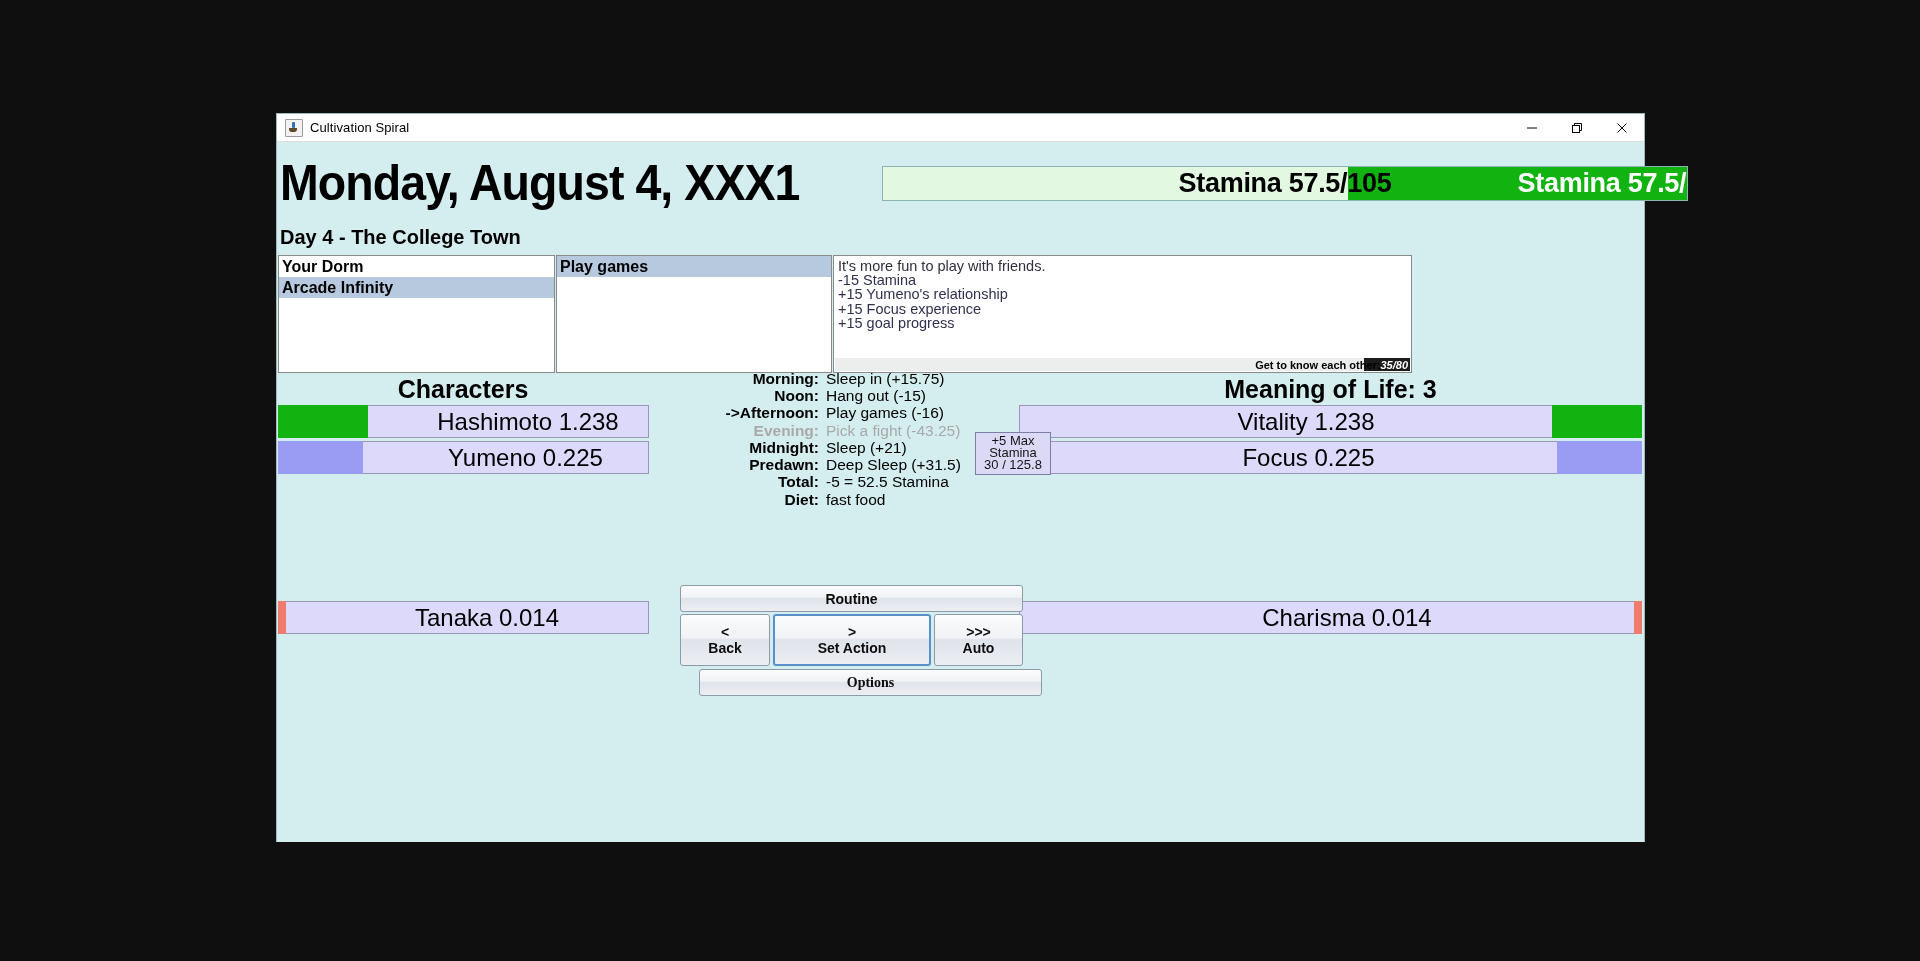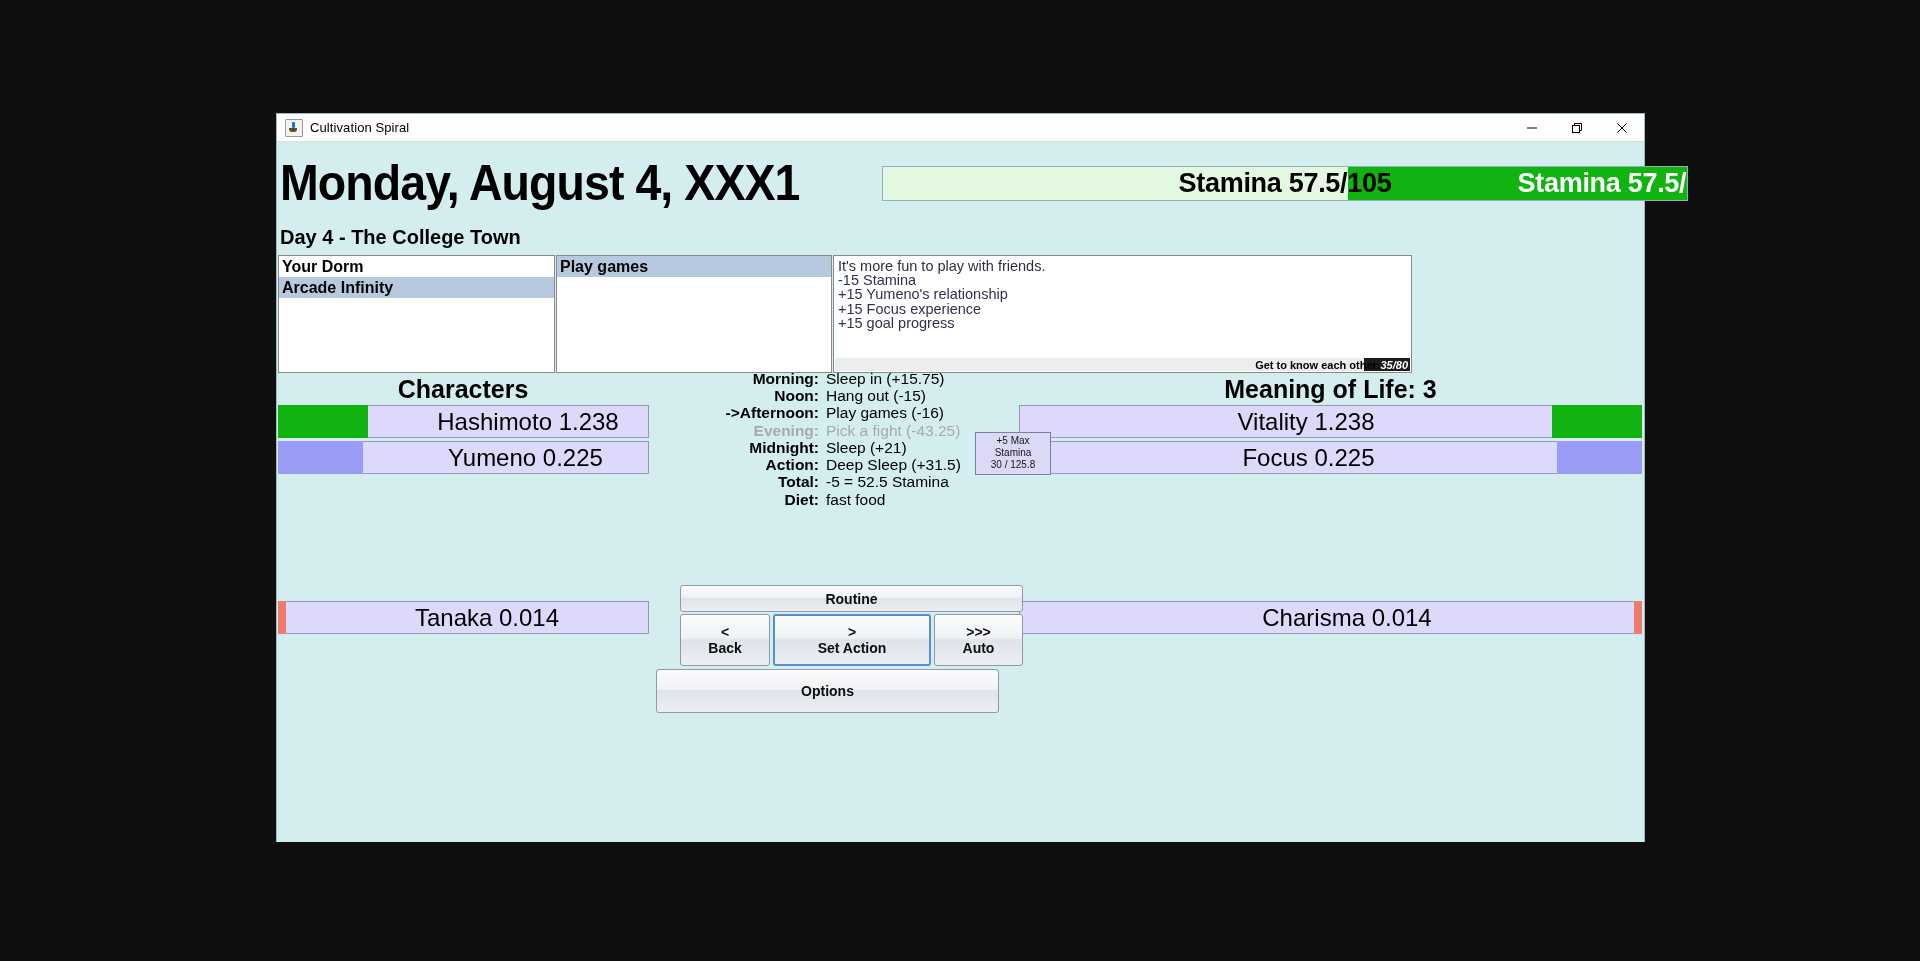--- a/index.html
+++ b/index.html
@@ -269,21 +269,21 @@
   .sched-row.dim .sched-key,
   .sched-row.dim .sched-val { color: #a9a9a9; }
 
   
   .tooltip {
     position: absolute;
     left: 698px; top: 290px;
     width: 76px;
     background: #dcd9f6;
     border: 1px solid #7b7fa8;
-    font-size: 10px;
+    font-size: 13px;
     color: #151515;
     text-align: center;
     padding: 2px 1px 3px 1px;
     line-height: 12px;
     box-sizing: border-box;
   }
 
   
   .btn {
     position: absolute;
@@ -304,21 +304,21 @@
   .btn.focused {
     border: 2px solid #5b8fc9;
   }
   .btn .arrow { font-size: 14px; font-weight: bold; line-height: 15px; }
   .btn .cap   { font-size: 14px; font-weight: bold; line-height: 16px; }
 
   #btn-routine    { left: 403px; top: 443px; width: 343px; height: 27px; }
   #btn-back       { left: 403px; top: 472px; width: 90px;  height: 52px; }
   #btn-setaction  { left: 496px; top: 472px; width: 158px; height: 52px; }
   #btn-auto       { left: 657px; top: 472px; width: 89px;  height: 52px; }
-  #btn-options    { left: 379px; top: 527px; width: 343px; height: 44px; }
+  #btn-options    { left: 422px; top: 527px; width: 343px; height: 27px; font-family: Liberation Serif, serif; }
 </style>
 </head>
 <body>
 
 <div id="root">
 
   <div class="window">
 
     <div class="titlebar">
       <div class="title-icon"></div>
@@ -435,21 +435,21 @@
         </div>
         <div class="sched-row dim">
           <div class="sched-key">Evening:</div>
           <div class="sched-val">Pick a fight (-43.25)</div>
         </div>
         <div class="sched-row">
           <div class="sched-key">Midnight:</div>
           <div class="sched-val">Sleep (+21)</div>
         </div>
         <div class="sched-row">
-          <div class="sched-key">Action:</div>
+          <div class="sched-key">Predawn:</div>
           <div class="sched-val">Deep Sleep (+31.5)</div>
         </div>
         <div class="sched-row">
           <div class="sched-key">Total:</div>
           <div class="sched-val">-5 = 52.5 Stamina</div>
         </div>
         <div class="sched-row">
           <div class="sched-key">Diet:</div>
           <div class="sched-val">fast food</div>
         </div>

